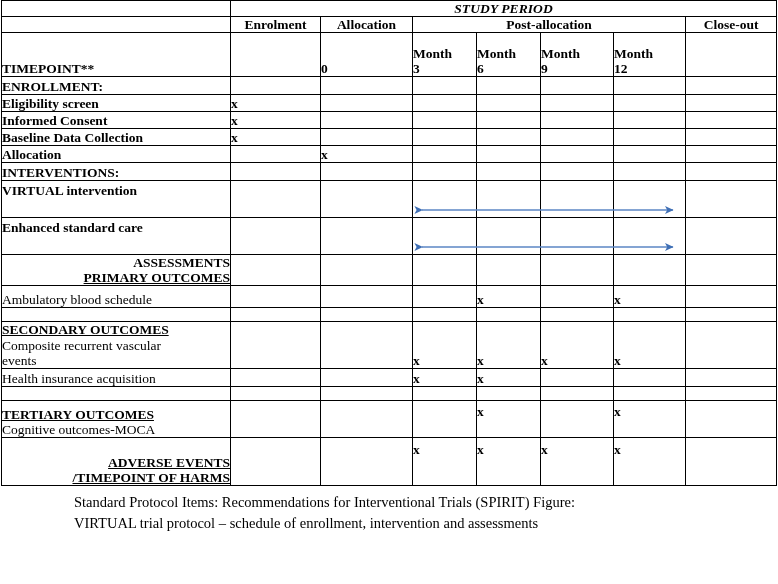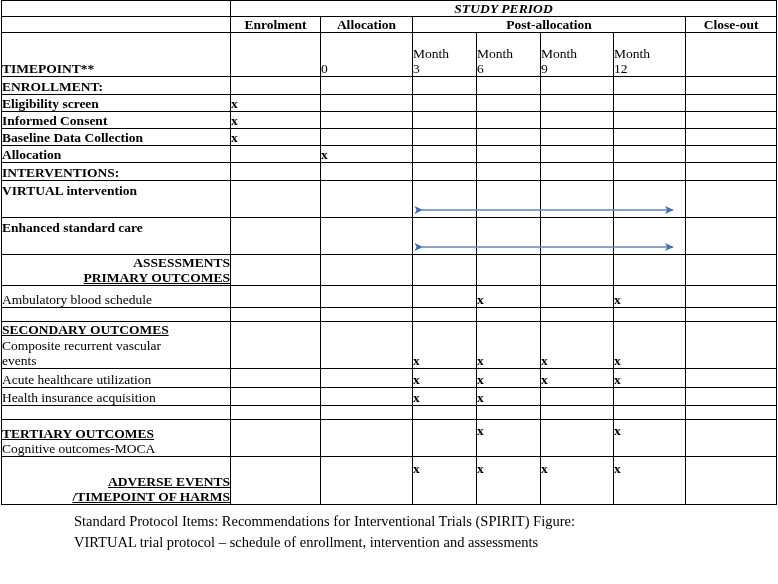--- a/index.html
+++ b/index.html
@@ -53,21 +53,21 @@
     text-align: center;
     font-size: 13.5px;
     letter-spacing: 0.1px;
   }
   .hdr-sub {
     font-weight: bold;
     text-align: center;
     font-size: 13.5px;
   }
   .month-cell {
-    font-weight: normal;
+    font-weight: bold;
     text-align: left;
     vertical-align: top;
     padding: 3px 3px 2px 5px;
     line-height: 1.45;
   }
   .month-cell .mnum { display: block; }
 
   .label-bold {
     font-weight: bold;
     padding: 1px 3px 1px 4px;
@@ -313,30 +313,20 @@
         </td>
         <td class="x-mark"></td>
         <td class="x-mark"></td>
         <td class="x-mark-center">x</td>
         <td class="x-mark-center">x</td>
         <td class="x-mark-center">x</td>
         <td class="x-mark-center">x</td>
         <td class="x-mark"></td>
       </tr>
 
-      <tr style="height:19px;">
-        <td class="label-plain nob-left">Acute healthcare utilization</td>
-        <td class="x-mark"></td>
-        <td class="x-mark"></td>
-        <td class="x-mark-center">x</td>
-        <td class="x-mark-center">x</td>
-        <td class="x-mark-center">x</td>
-        <td class="x-mark-center">x</td>
-        <td class="x-mark"></td>
-      </tr>
 
       <tr style="height:18px;">
         <td class="label-plain nob-left">Health insurance acquisition</td>
         <td class="x-mark"></td>
         <td class="x-mark"></td>
         <td class="x-mark-center">x</td>
         <td class="x-mark-center">x</td>
         <td class="x-mark"></td>
         <td class="x-mark"></td>
         <td class="x-mark"></td>

